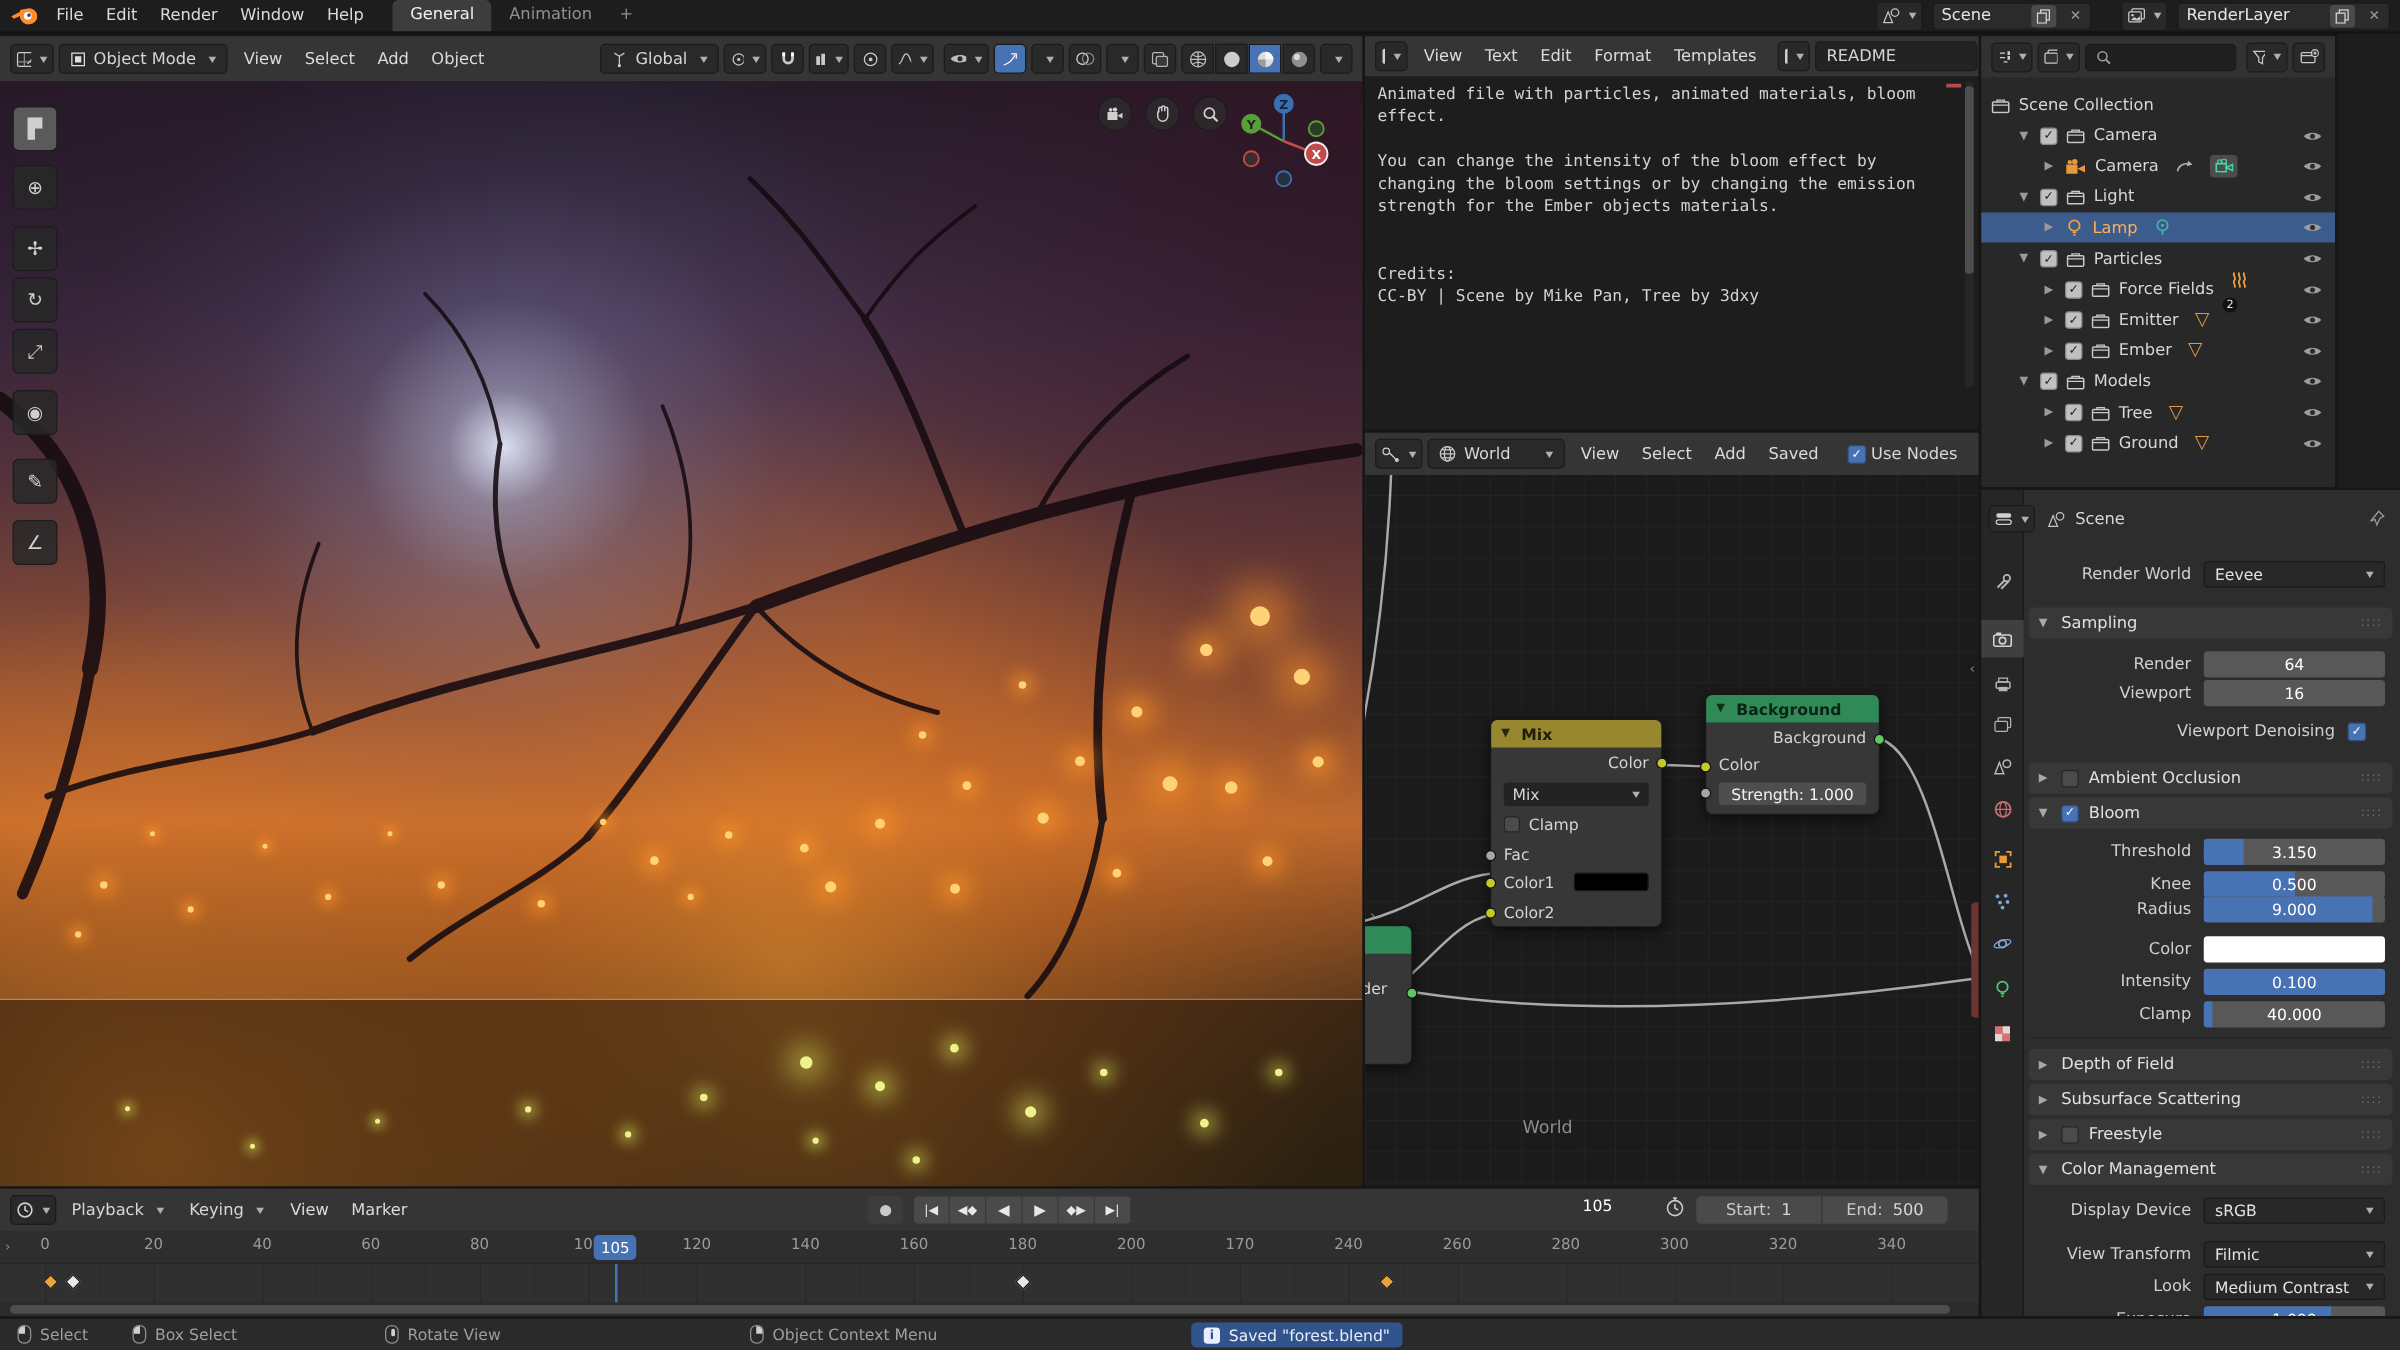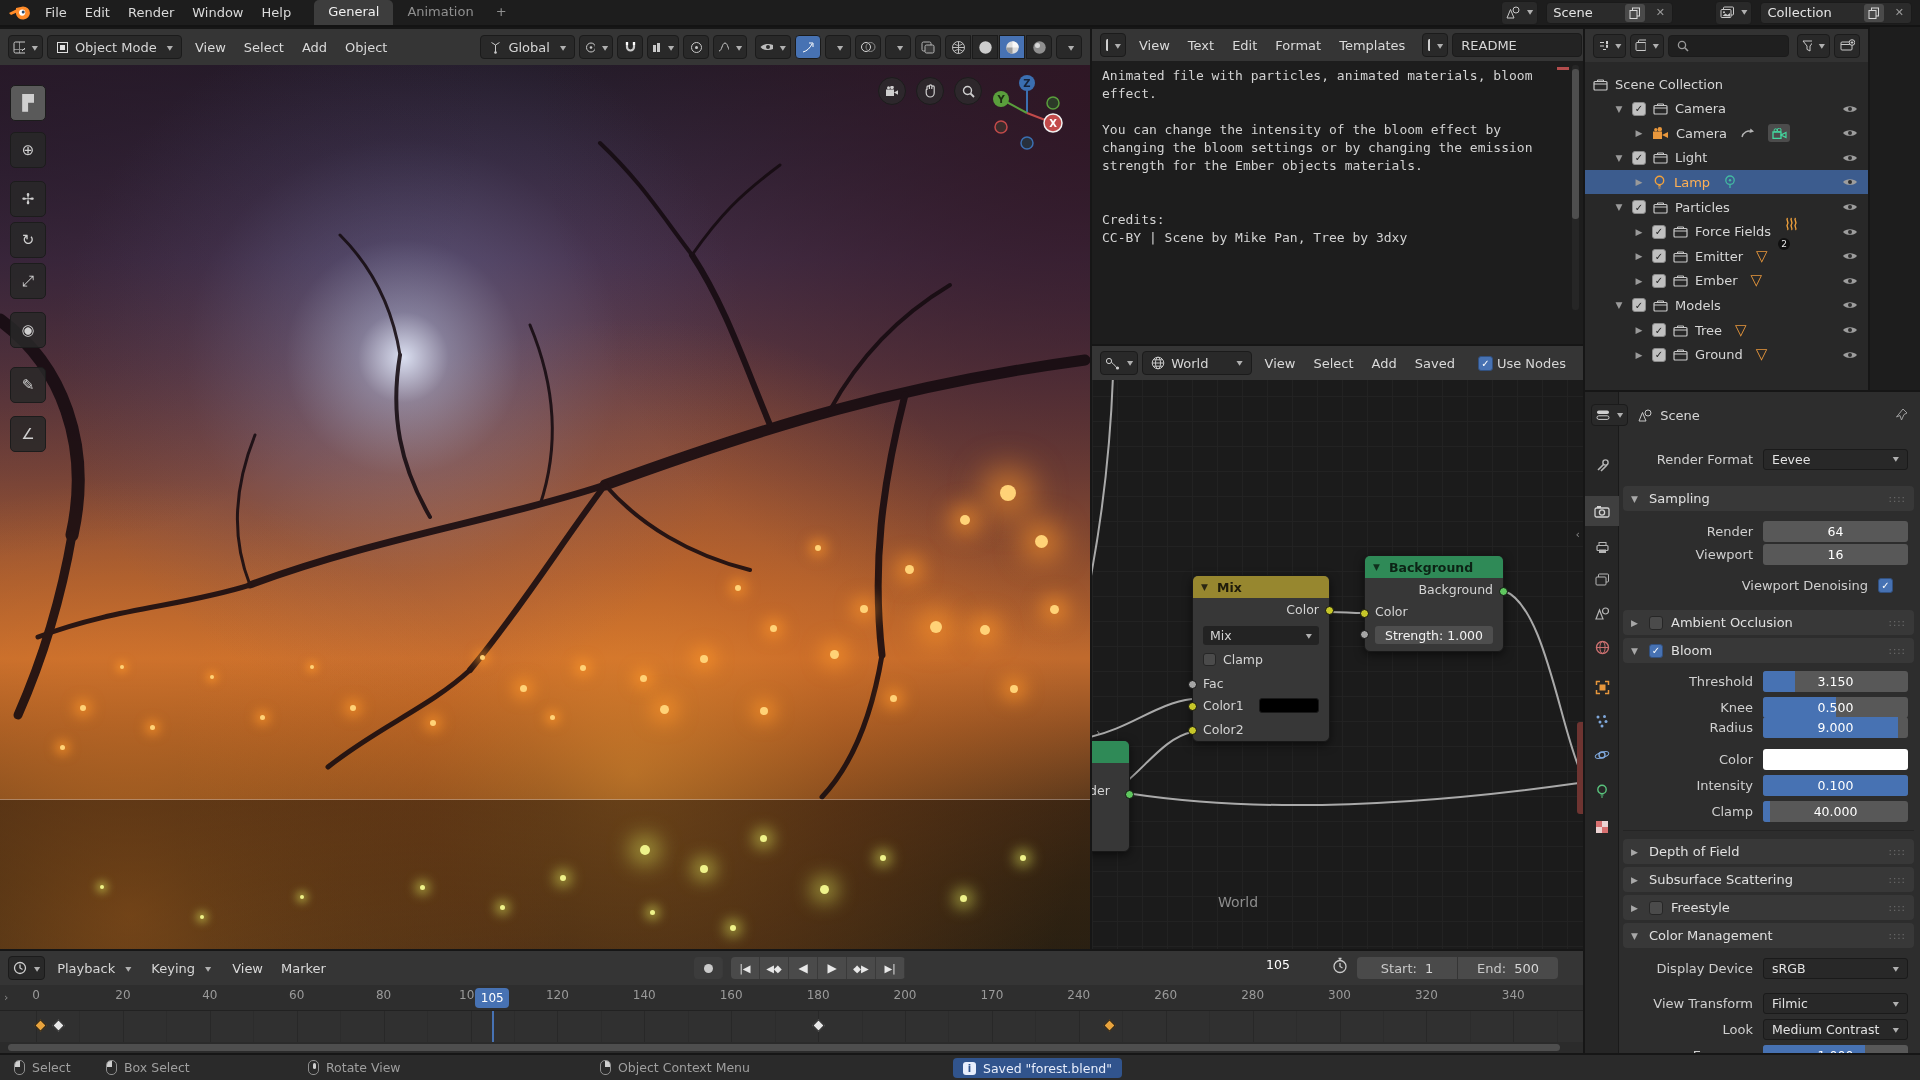--- a/index.html
+++ b/index.html
@@ -137,21 +137,21 @@
             <svg width="14" height="13">
               <rect x="3.5" y="1" width="10" height="8" rx="1" fill="none" stroke="#c9c9c9"></rect>
               <rect x="1" y="3.5" width="10" height="8" rx="1" fill="#2b2b2b" stroke="#c9c9c9"></rect>
               <circle cx="4" cy="6.2" r="1" fill="#c9c9c9"></circle>
               <path d="M2.5 10 l3-2.5 2 1.5 2.5-2v3.5z" fill="#c9c9c9"></path>
             </svg>
           </span>
           <span class="caret">▼</span>
         </span>
       <span class="idfield">
-        <span class="txt">Collection</span>
+        <span class="txt">RenderLayer</span>
         <span class="sq">
             <svg width="12" height="12">
               <rect x="3.5" y="1" width="7" height="8" fill="none" stroke="#d8d8d8"></rect>
               <rect x="1" y="3.5" width="7" height="8" fill="#4a4a4a" stroke="#d8d8d8"></rect>
             </svg>
           </span>
         <span class="xx">✕</span>
       </span>
     </div>
   </div>
@@ -938,21 +938,21 @@
         </span>
       <span style="margin-left:8px">Scene</span>
       <span style="margin-left:auto">
           <svg width="13" height="14">
             <path d="M8 1 L12 5 L9 6.5 L6.5 12 L5 7.5 L1.5 9 Z" fill="none" stroke="#9d9d9d"></path>
           </svg>
         </span>
     </div>
 
     <div class="prow" style="top:56px">
-      <span class="plab">Render Format</span>
+      <span class="plab">Render World</span>
       <span class="psel">
           <span>Eevee</span>
           <span class="caret">▼</span>
         </span>
     </div>
 
     <div class="phead" style="top:94px">
         <span class="tri">▼</span>
         <span>Sampling</span>
         <span class="grip">::::</span>

